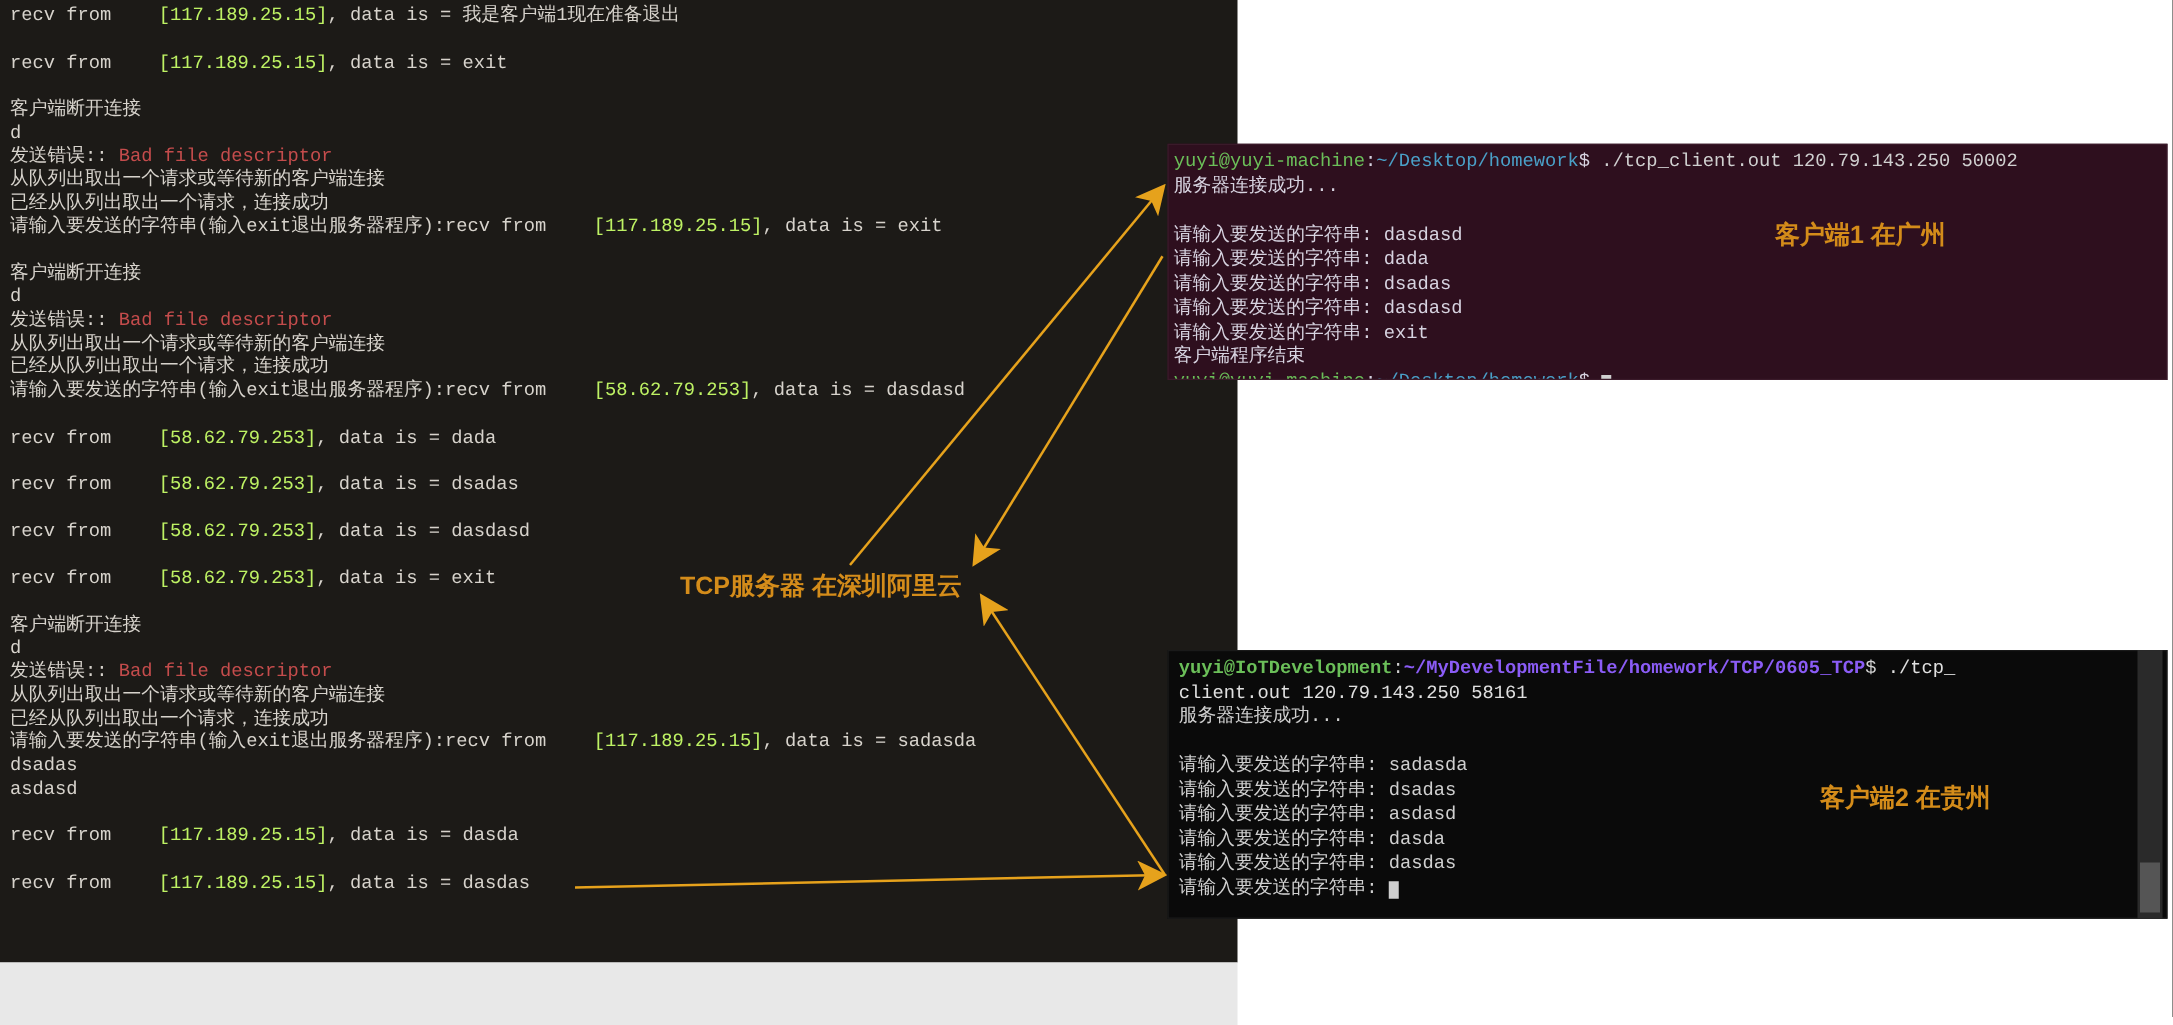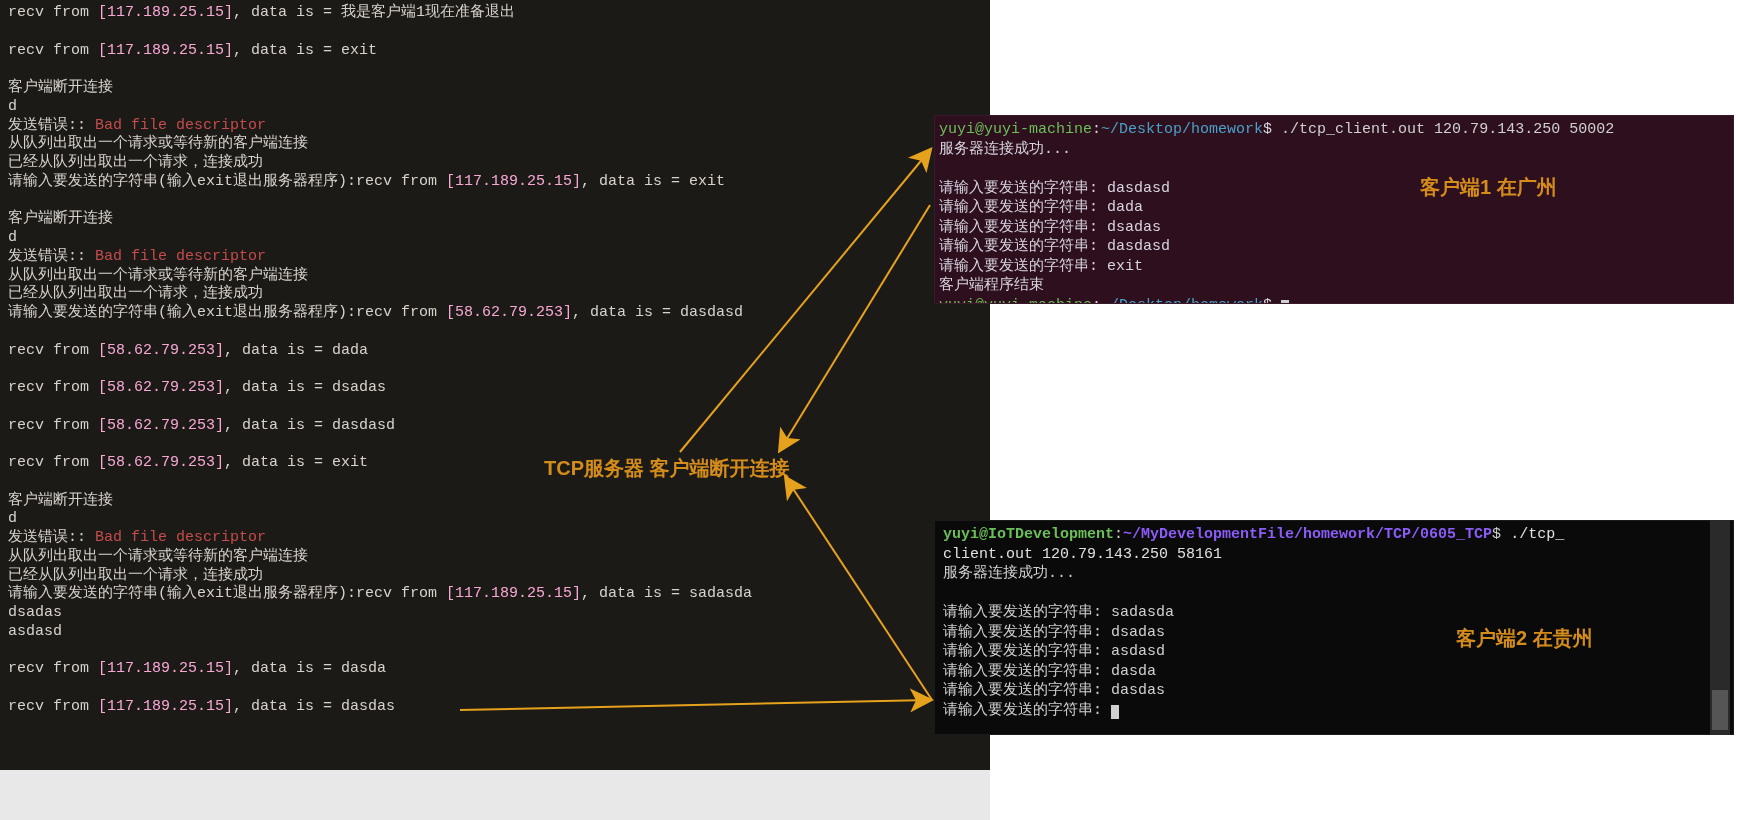--- a/index.html
+++ b/index.html
@@ -16,21 +16,21 @@
     position: absolute;
     left: 0; top: 0;
     width: 990px; height: 770px;
     background: #1c1a17;
     color: #d7d3cc;
     padding: 4px 8px;
     line-height: 1.25;
     white-space: pre;
     overflow: hidden;
   }
-  .server-term .ip     { color: #f9a8d4; }
+  .server-term .ip     { color: #bef264; margin-left: 29px; }
   .server-term .err    { color: #c44c4c; }
 
   .client1-term {
     position: absolute;
     left: 934px; top: 115px;
     width: 800px; height: 189px;
     background: #2e0f1e;
     color: #d7d3e0;
     padding: 4px 4px;
     line-height: 1.3;
@@ -125,21 +125,21 @@
 请输入要发送的字符串: sadasda
 请输入要发送的字符串: dsadas
 请输入要发送的字符串: asdasd
 请输入要发送的字符串: dasda
 请输入要发送的字符串: dasdas
 请输入要发送的字符串: <span class="cursor">&nbsp;</span></div>
 <div class="client2-scroll">
   <div class="thumb"></div>
 </div>
 
-<div class="label label-server">TCP服务器 客户端断开连接</div>
+<div class="label label-server">TCP服务器 在深圳阿里云</div>
 <div class="label label-client1">客户端1 在广州</div>
 <div class="label label-client2">客户端2 在贵州</div>
 
 <svg class="arrows">
   <defs>
     <marker id="ah" markerWidth="12" markerHeight="12" refX="10" refY="6" orient="auto">
       <path d="M0,0 L12,6 L0,12 L3,6 Z" class="arrow-head"></path>
     </marker>
   </defs>
 

